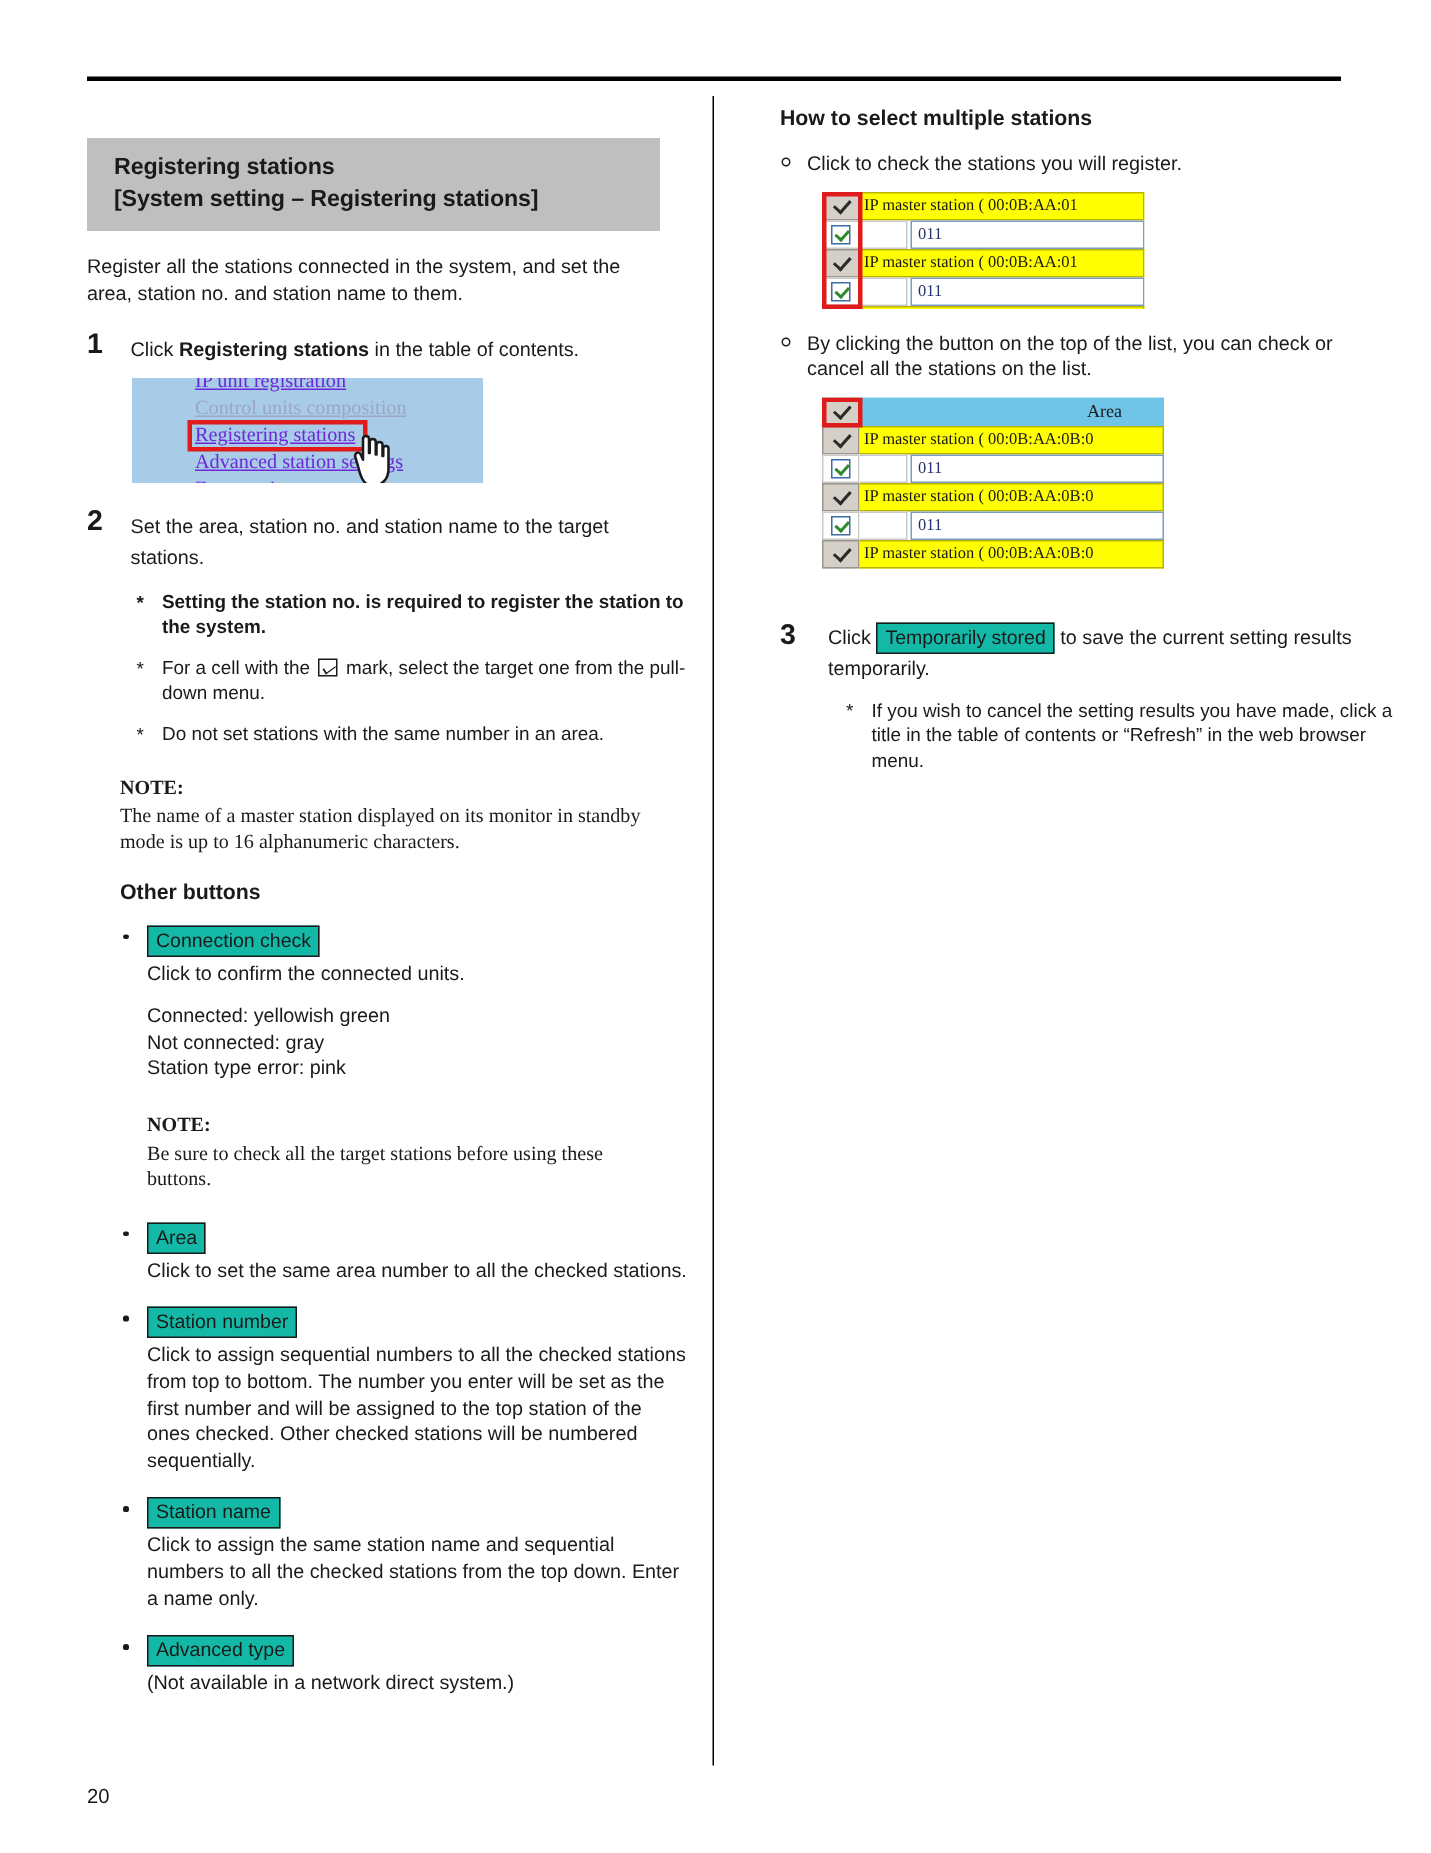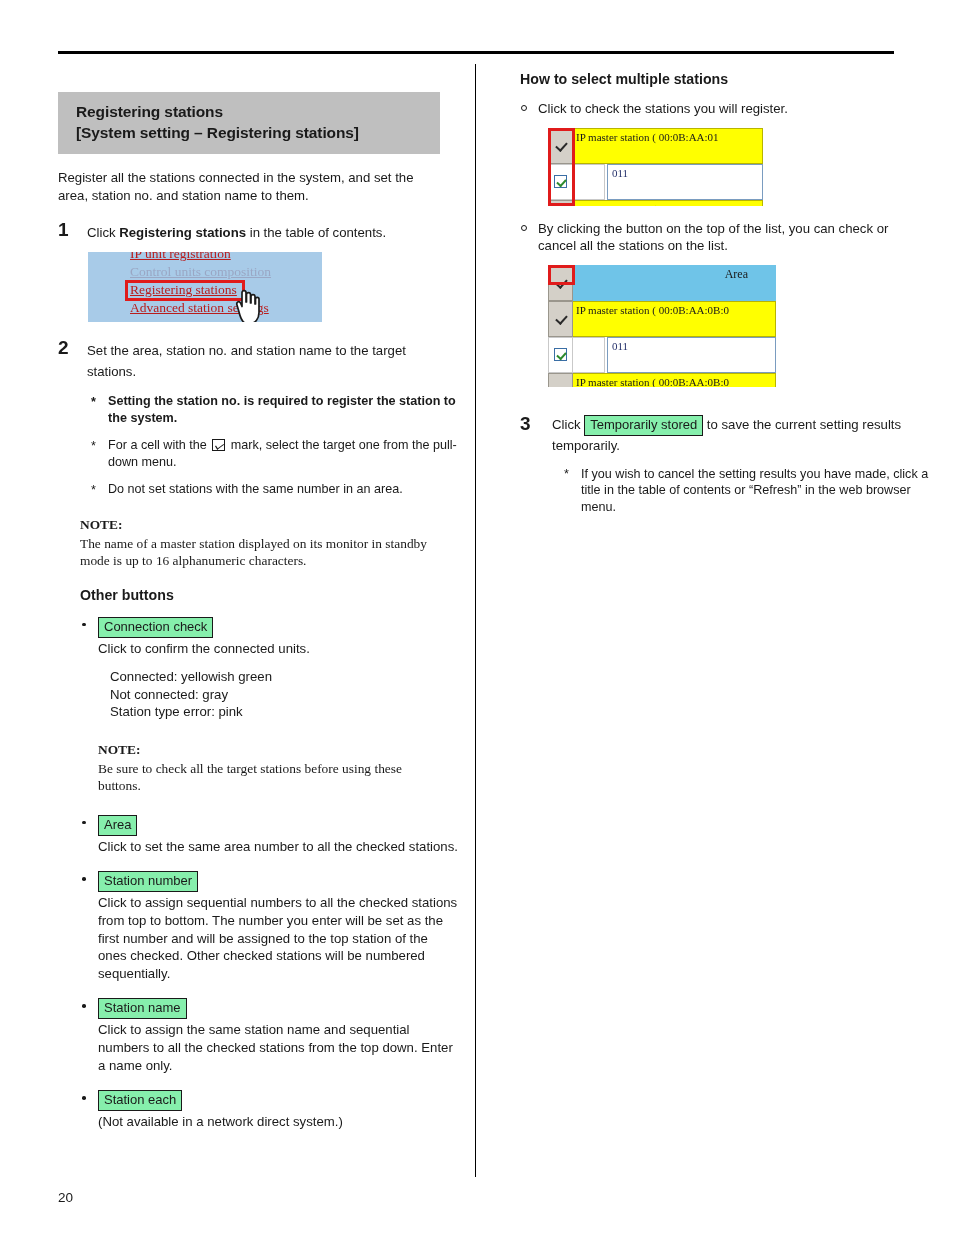--- a/index.html
+++ b/index.html
@@ -106,21 +106,21 @@
     height: 70px;
     background: #a8cbe8;
     position: relative;
     overflow: hidden;
     font-family: "Liberation Serif", serif;
   }
   .toc-link {
     position: absolute;
     left: 42px;
     font-size: 13.5px;
-    color: #b91c1c;
+    color: #6d28d9;
     text-decoration: underline;
     white-space: nowrap;
   }
   .toc-link.dim { color: #9aa7c4; }
   .toc-l1 { top: -6px; }
   .toc-l2 { top: 12px; }
   .toc-l3 { top: 30px; }
   .toc-l4 { top: 48px; }
   .toc-l5 { top: 66px; }
   .toc-redbox {
@@ -219,33 +219,33 @@
     height: 3.5px;
     background: #1a1a1a;
     border-radius: 50%;
   }
   .btn-box {
     display: inline-block;
     border: 1.3px solid #1a1a1a;
     padding: 1px 5px 2px 5px;
     font-size: 13px;
     line-height: 16px;
-    background: #86efac;
+    background: #14b8a6;
   }
   .bullet-body {
     font-size: 13.2px;
     line-height: 17.6px;
     margin-top: 2px;
   }
   .bullet-head-bold {
     font-size: 13.2px;
     font-weight: bold;
     line-height: 17.6px;
   }
-  .gap-para { margin-top: 11px; margin-left: 12px; }
+  .gap-para { margin-top: 11px; }
 
   .sub-ast {
     position: relative;
     padding-left: 16px;
     font-size: 13.2px;
     line-height: 17.6px;
     margin-top: 0px;
   }
 
   
@@ -280,21 +280,21 @@
     font-family: "Liberation Serif", serif;
     background: #ffffff;
     overflow: hidden;
   }
   .shot1 { margin-top: 10px; width: 215px; height: 78px; }
   .shot2 { margin-top: 10px; width: 228px; height: 122px; }
 
   .row {
     display: flex;
     align-items: stretch;
-    height: 36px;
+    height: 19px;
     box-sizing: border-box;
   }
   .row.header-row { background: #6fc4e8; }
   .row.yellow-row { }
   .row.white-row { }
 
   .cell-chk {
     width: 25px;
     min-width: 25px;
     background: #d4d0c8;
@@ -552,21 +552,21 @@
     </div>
 
     <div class="bullet-item" style="margin-top:16px;">
       <span class="dot"></span>
       <span class="btn-box">Station name</span>
       <div class="bullet-body">Click to assign the same station name and sequential numbers to all the checked stations from the top down. Enter a name only.</div>
     </div>
 
     <div class="bullet-item" style="margin-top:16px;">
       <span class="dot"></span>
-      <span class="btn-box">Station each</span>
+      <span class="btn-box">Advanced type</span>
       <div class="bullet-body">(Not available in a network direct system.)</div>
     </div>
 
   </div>
 
   <div class="col-right">
 
     <div class="rc-head">How to select multiple stations</div>
 
     <div class="circ-item">

